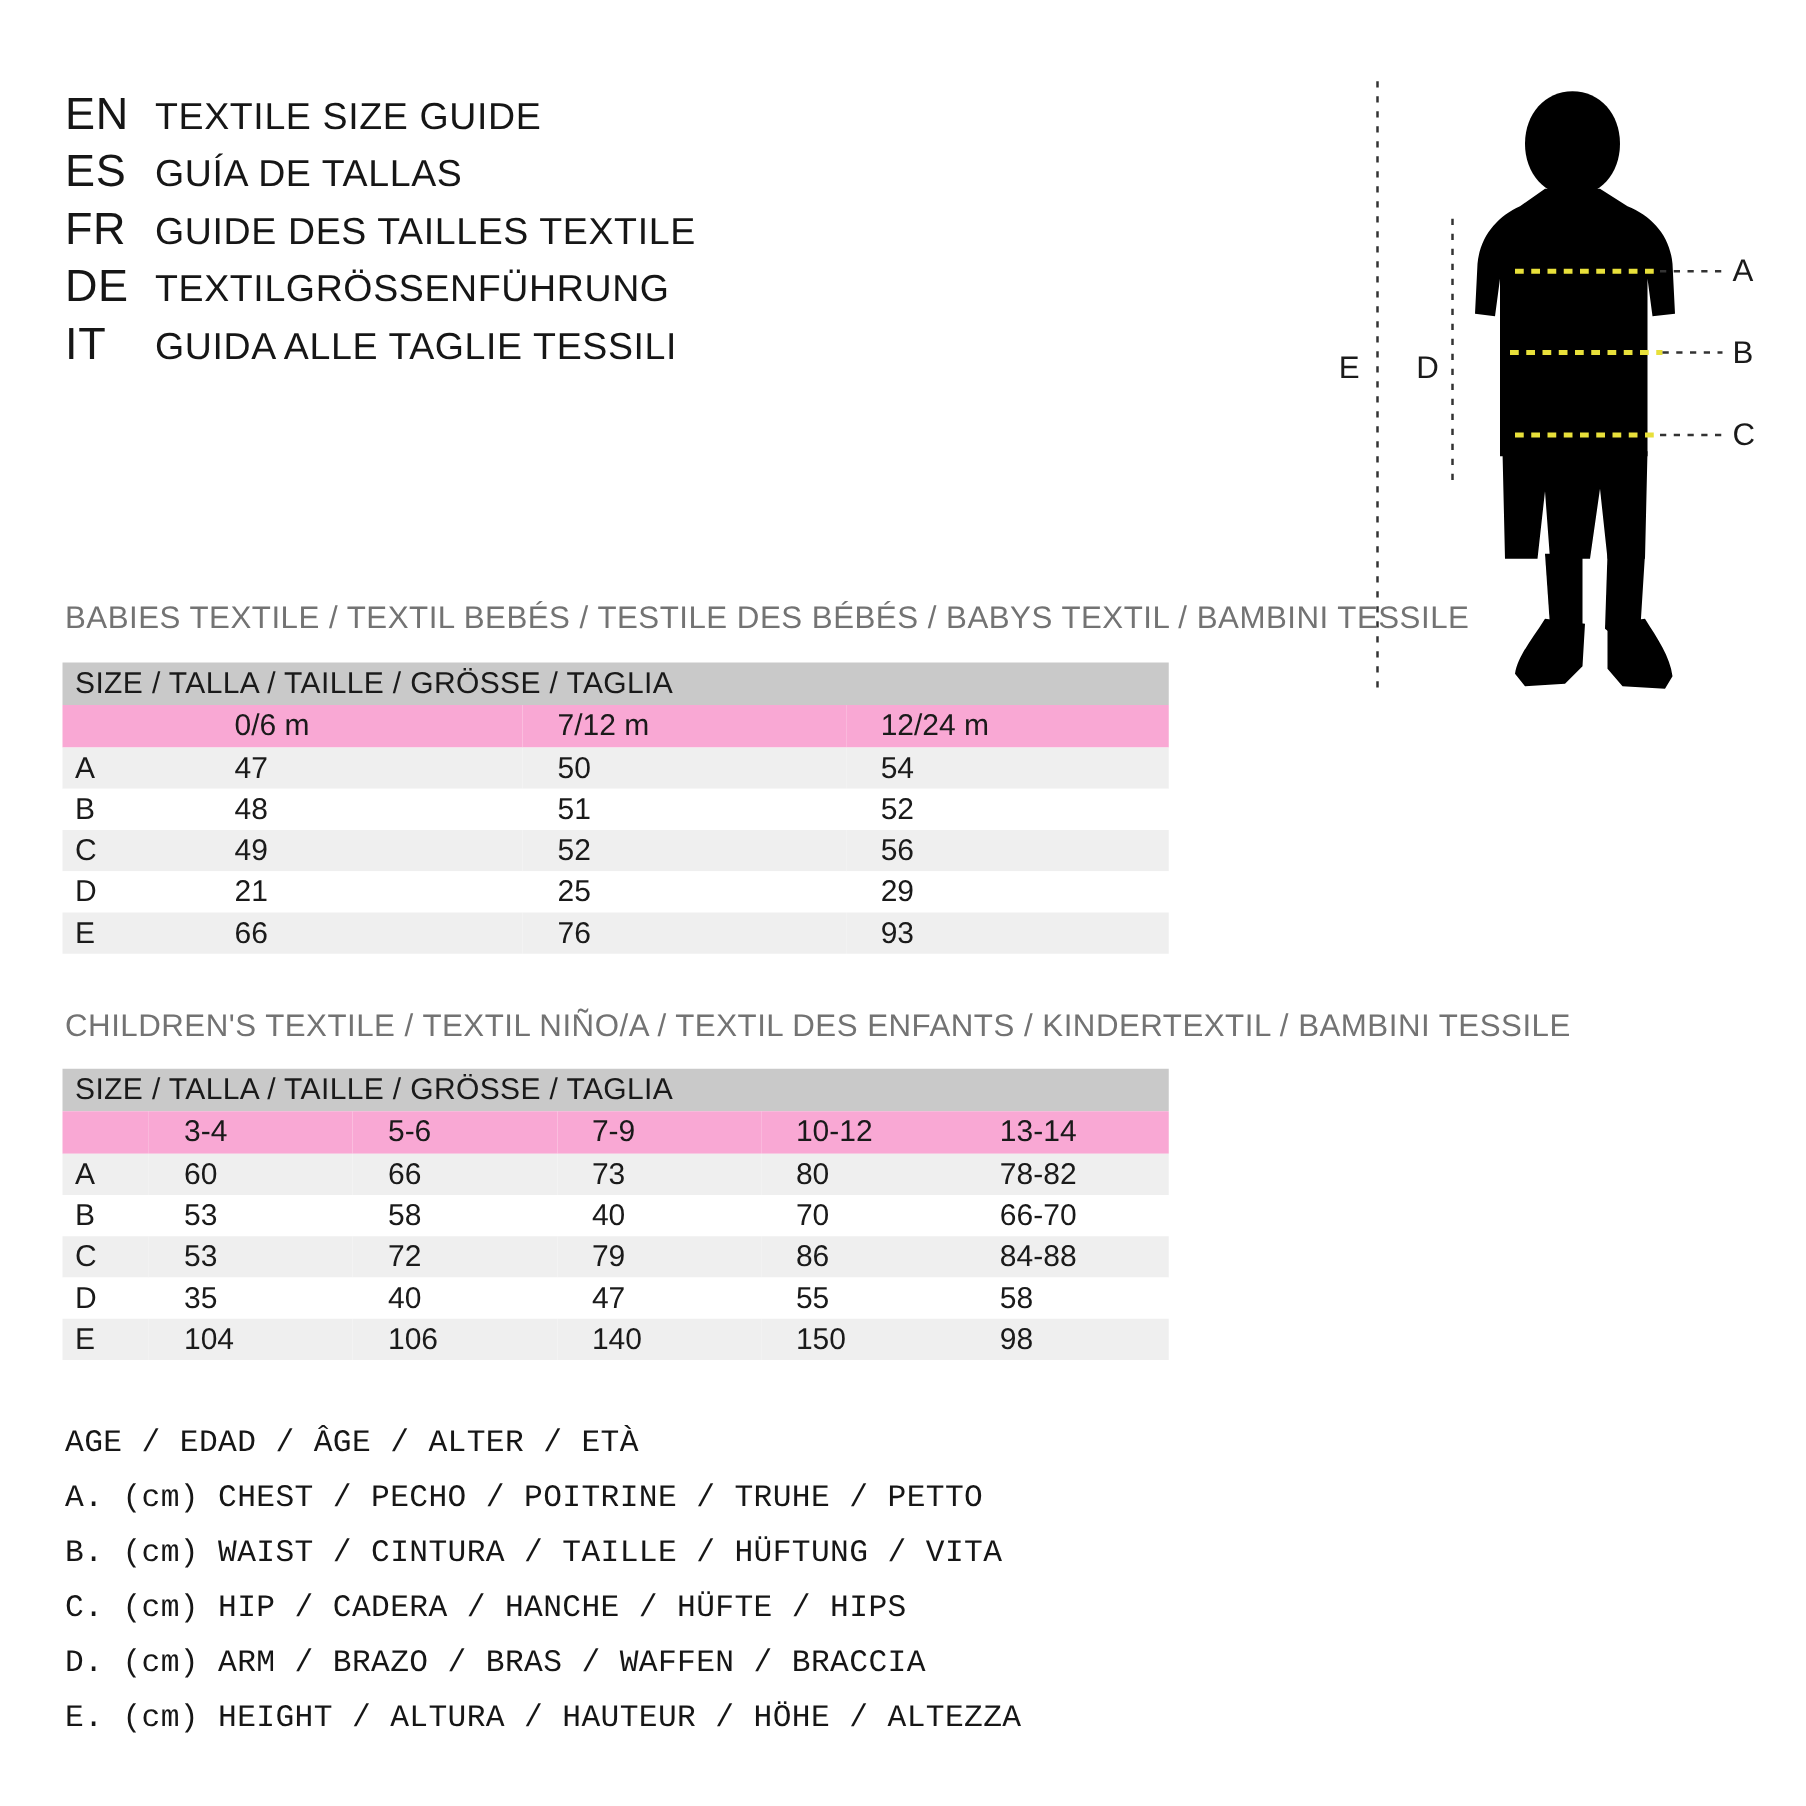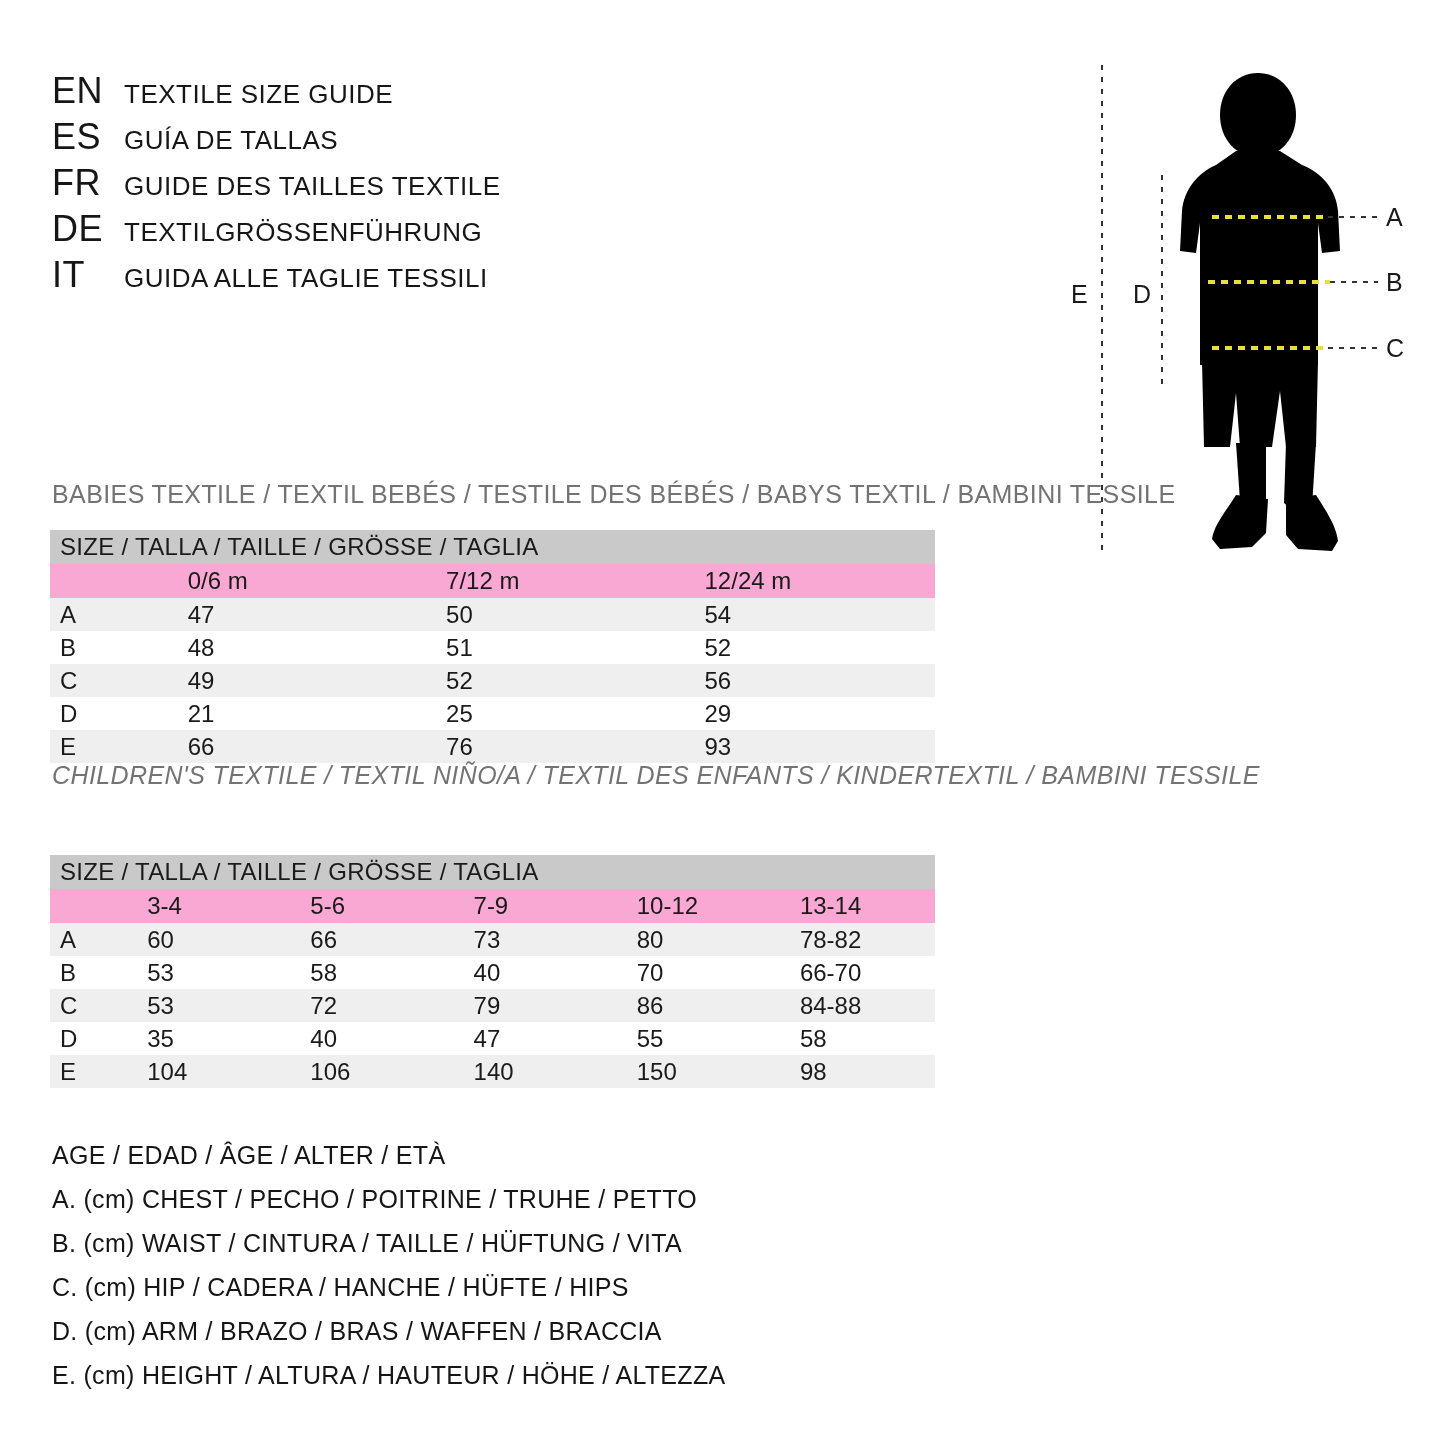--- a/index.html
+++ b/index.html
@@ -28,21 +28,21 @@
     align-items: baseline;
     height: 46px;
   }
   .lang-code {
     width: 72px;
     font-size: 36px;
     letter-spacing: 0.5px;
     color: #161616;
   }
   .lang-text {
-    font-size: 26px;
+    font-size: 30px;
     letter-spacing: 0.5px;
     color: #161616;
   }
 
   
   .figure-wrap {
     position: absolute;
     top: 55px;
     left: 1040px;
     width: 380px;
@@ -56,21 +56,21 @@
 
   
   .section-title {
     position: absolute;
     font-size: 25px;
     letter-spacing: 0.4px;
     color: #737373;
     white-space: nowrap;
   }
   #babies-title { top: 480px; left: 52px; }
-  #children-title { top: 761px; left: 52px; font-style: italic; }
+  #children-title { top: 807px; left: 52px; }
 
   
   .size-table {
     position: absolute;
     border-collapse: collapse;
     font-size: 24px;
     color: #1a1a1a;
   }
   #babies-table { top: 530px; left: 50px; width: 885px; }
   #children-table { top: 855px; left: 50px; width: 885px; }
@@ -116,20 +116,21 @@
     display: block;
     padding-left: 28px;
   }
 
   
   .legend {
     position: absolute;
     top: 1133px;
     left: 52px;
     width: 900px;
+    font-family: Liberation Mono, monospace;
   }
   .legend-row {
     font-size: 25px;
     letter-spacing: 0.3px;
     color: #161616;
     height: 44px;
     line-height: 44px;
     white-space: nowrap;
   }
 </style>

